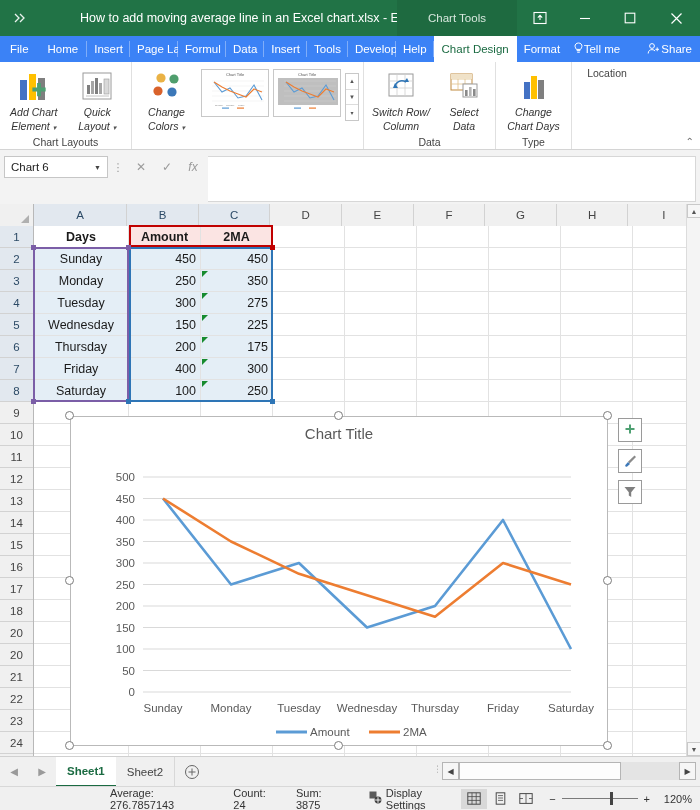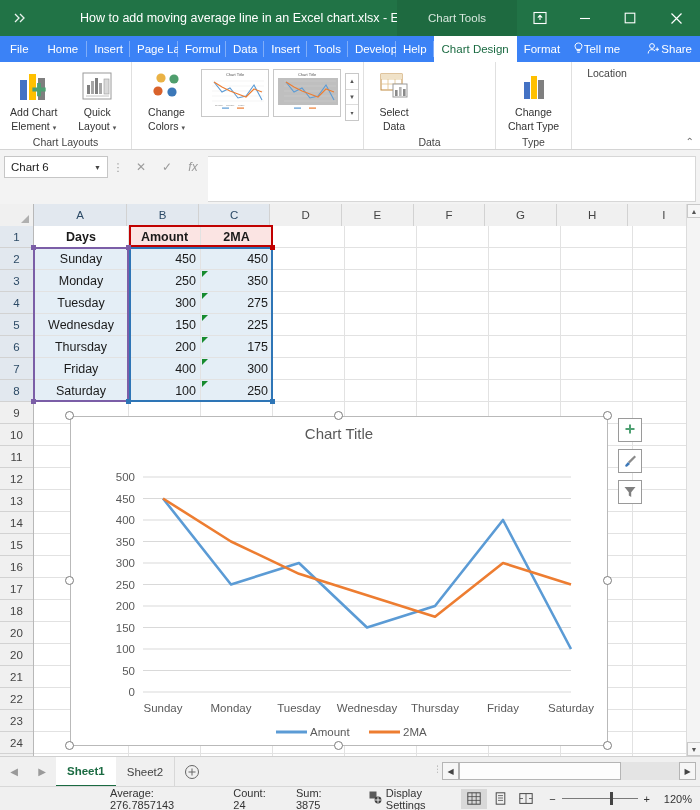--- a/index.html
+++ b/index.html
@@ -76,21 +76,21 @@
     position: relative; display: flex; flex-direction: column;
     border-right: 1px solid #e0e0e0; padding: 3px 4px 0 4px;
   }
   .rgroup-body { flex: 1; display: flex; align-items: flex-start; gap: 4px; }
   .rgroup-label {
     height: 15px; font-size: 10.5px; color: #444; text-align: center;
     display: flex; align-items: center; justify-content: center;
   }
   .bigbtn {
     width: 62px; display: flex; flex-direction: column; align-items: center;
-    padding-top: 3px; font-size: 10.5px; color: #333; line-height: 12px; text-align: center;
+    padding-top: 3px; font-size: 10.5px; color: #333; line-height: 12px; text-align: center; font-style: italic;
   }
   .bigbtn .ic { height: 36px; display: flex; align-items: flex-end; justify-content: center; }
   .bigbtn .lbl { margin-top: 2px; }
   .caret { font-size: 7px; color: #555; }
 
   .gallery {
     display: flex; align-items: flex-start; gap: 4px; padding-top: 4px;
   }
   .thumb {
     width: 68px; height: 48px; border: 1px solid #c8c8c8; background: #fff;
@@ -416,20 +416,33 @@
             <div>▲</div>
             <div>▼</div>
             <div>▾</div>
           </div>
         </div>
       </div>
     </div>
 
     <div class="rgroup" style="width:132px">
       <div class="rgroup-body">
+        <div class="bigbtn" style="width:66px">
+          <span class="ic">
+            <svg width="36" height="34" viewBox="0 0 36 34">
+              <rect x="6" y="4" width="24" height="22" fill="#fff" stroke="#9a9a9a"></rect>
+              <path d="M6 11 H30 M6 18 H30 M14 4 V26 M22 4 V26" stroke="#cfcfcf" stroke-width="0.8"></path>
+              <path d="M12 18 C12 12 18 9 23 12" stroke="#2e75b6" stroke-width="1.6" fill="none"></path>
+              <path d="M24 8 l2 4 l-5 0 z" fill="#2e75b6"></path>
+              <path d="M12 13 l-2 5 l5 0 z" fill="#2e75b6"></path>
+            </svg>
+          </span>
+          <span class="lbl">Switch Row/</span>
+          <span class="lbl">Column</span>
+        </div>
         <div class="bigbtn" style="width:52px">
           <span class="ic">
             <svg width="36" height="34" viewBox="0 0 36 34">
               <rect x="5" y="4" width="21" height="16" fill="#fff" stroke="#c08a3e"></rect>
               <path d="M5 9 H26 M5 14 H26 M12 4 V20 M19 4 V20" stroke="#e0c08a" stroke-width="0.8"></path>
               <rect x="5" y="4" width="21" height="5" fill="#f0e2c8"></rect>
               <rect x="17" y="14" width="14" height="13" fill="#fff" stroke="#9a9a9a"></rect>
               <rect x="19" y="20" width="2.6" height="6" fill="#8a8a8a"></rect>
               <rect x="23" y="17" width="2.6" height="9" fill="#b4b4b4"></rect>
               <rect x="27" y="19" width="2.6" height="7" fill="#8a8a8a"></rect>
@@ -446,21 +459,21 @@
       <div class="rgroup-body" style="justify-content:center">
         <div class="bigbtn" style="width:70px">
           <span class="ic">
             <svg width="36" height="34" viewBox="0 0 36 34">
               <rect x="8" y="12" width="6" height="17" fill="#4472c4"></rect>
               <rect x="15" y="6" width="6" height="23" fill="#ffc000"></rect>
               <rect x="22" y="10" width="6" height="19" fill="#7f7f7f"></rect>
             </svg>
           </span>
           <span class="lbl">Change</span>
-          <span class="lbl">Chart Type</span>
+          <span class="lbl">Chart Days</span>
         </div>
       </div>
       <div class="rgroup-label">Type</div>
     </div>
 
     <div class="rgroup" style="width:70px; border-right:none">
       <div class="rgroup-label">Location</div>
     </div>
 
     <div class="ribbon-collapse">⌃</div>

